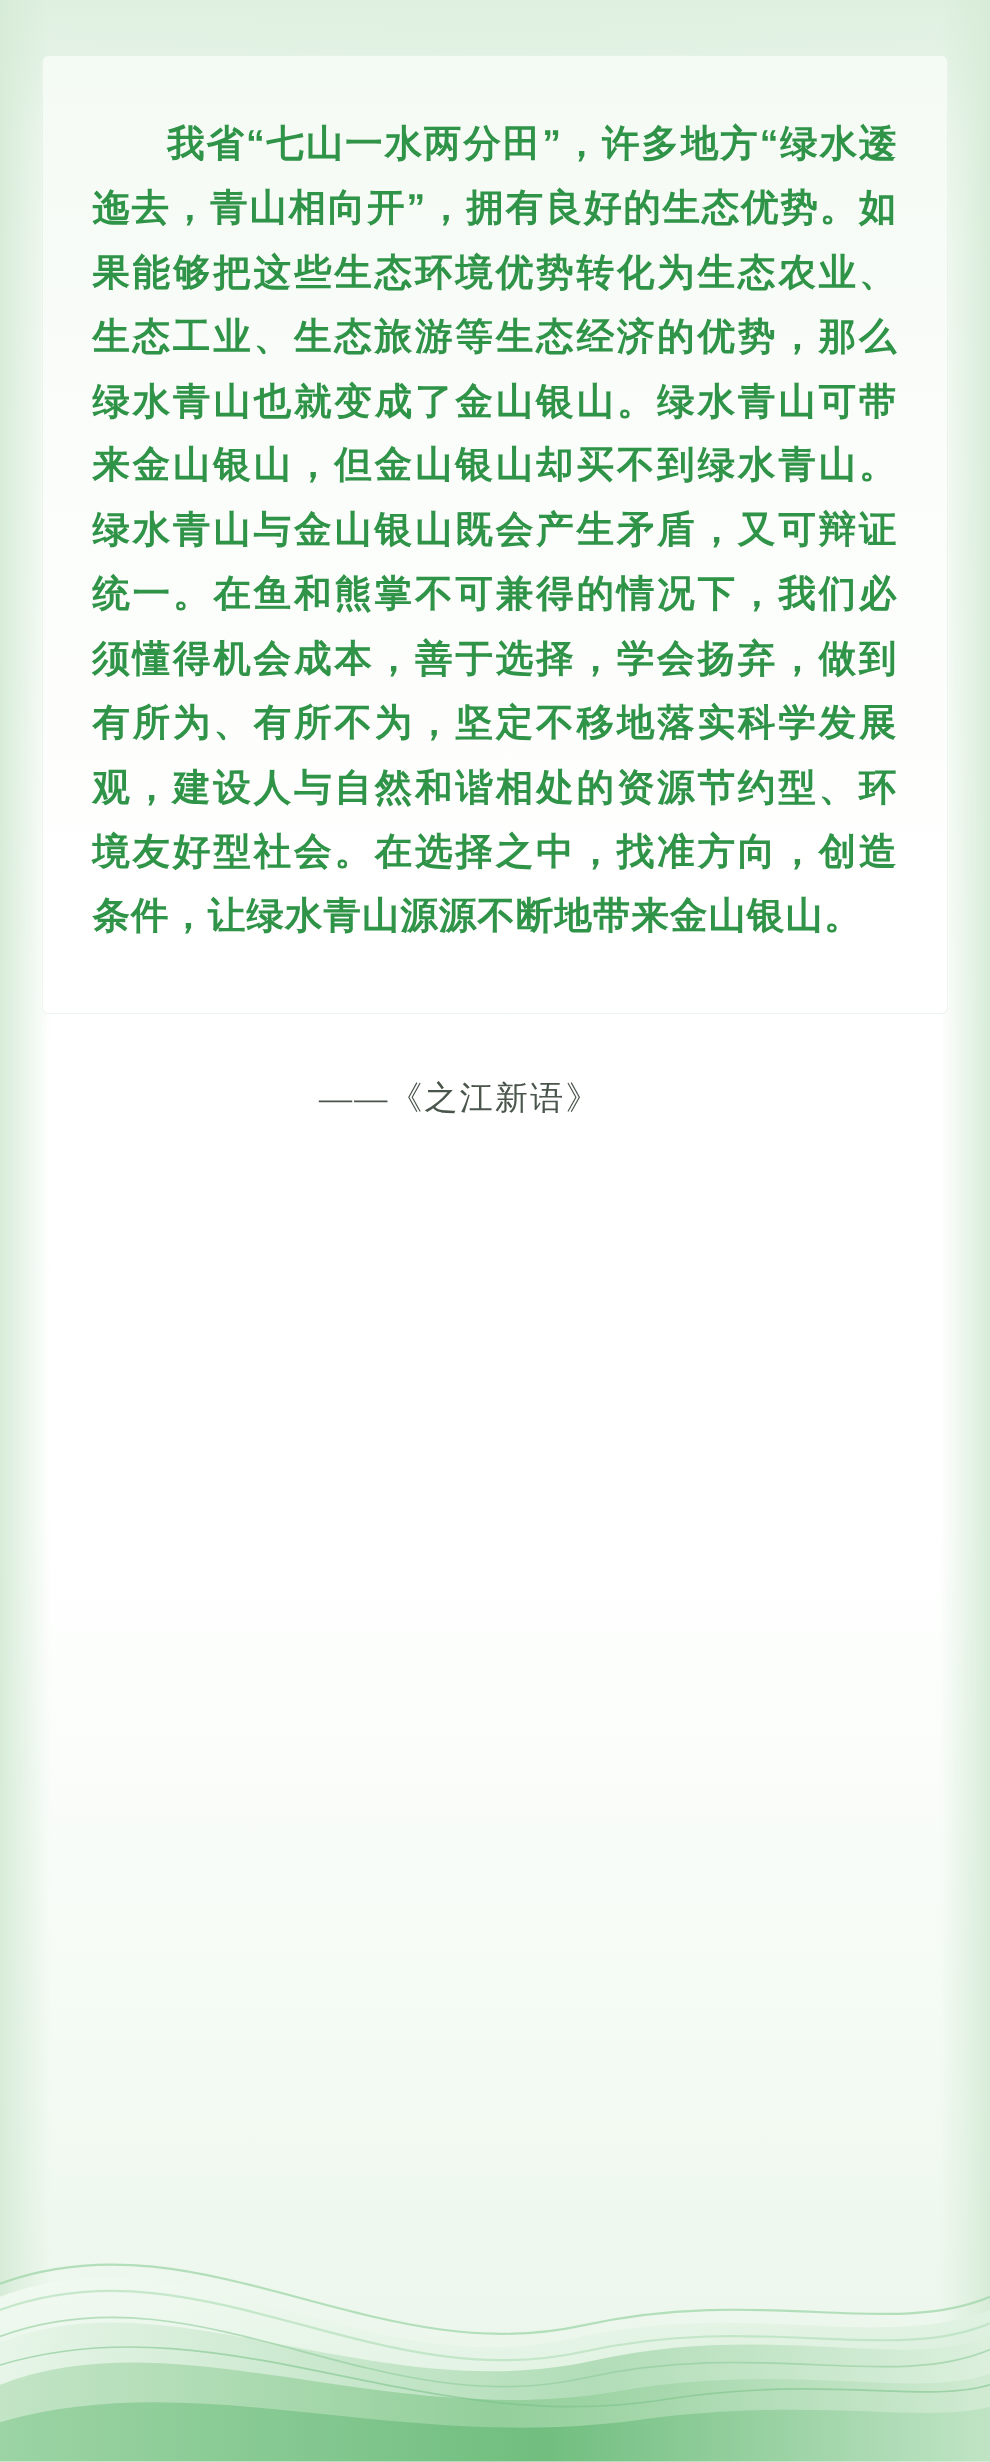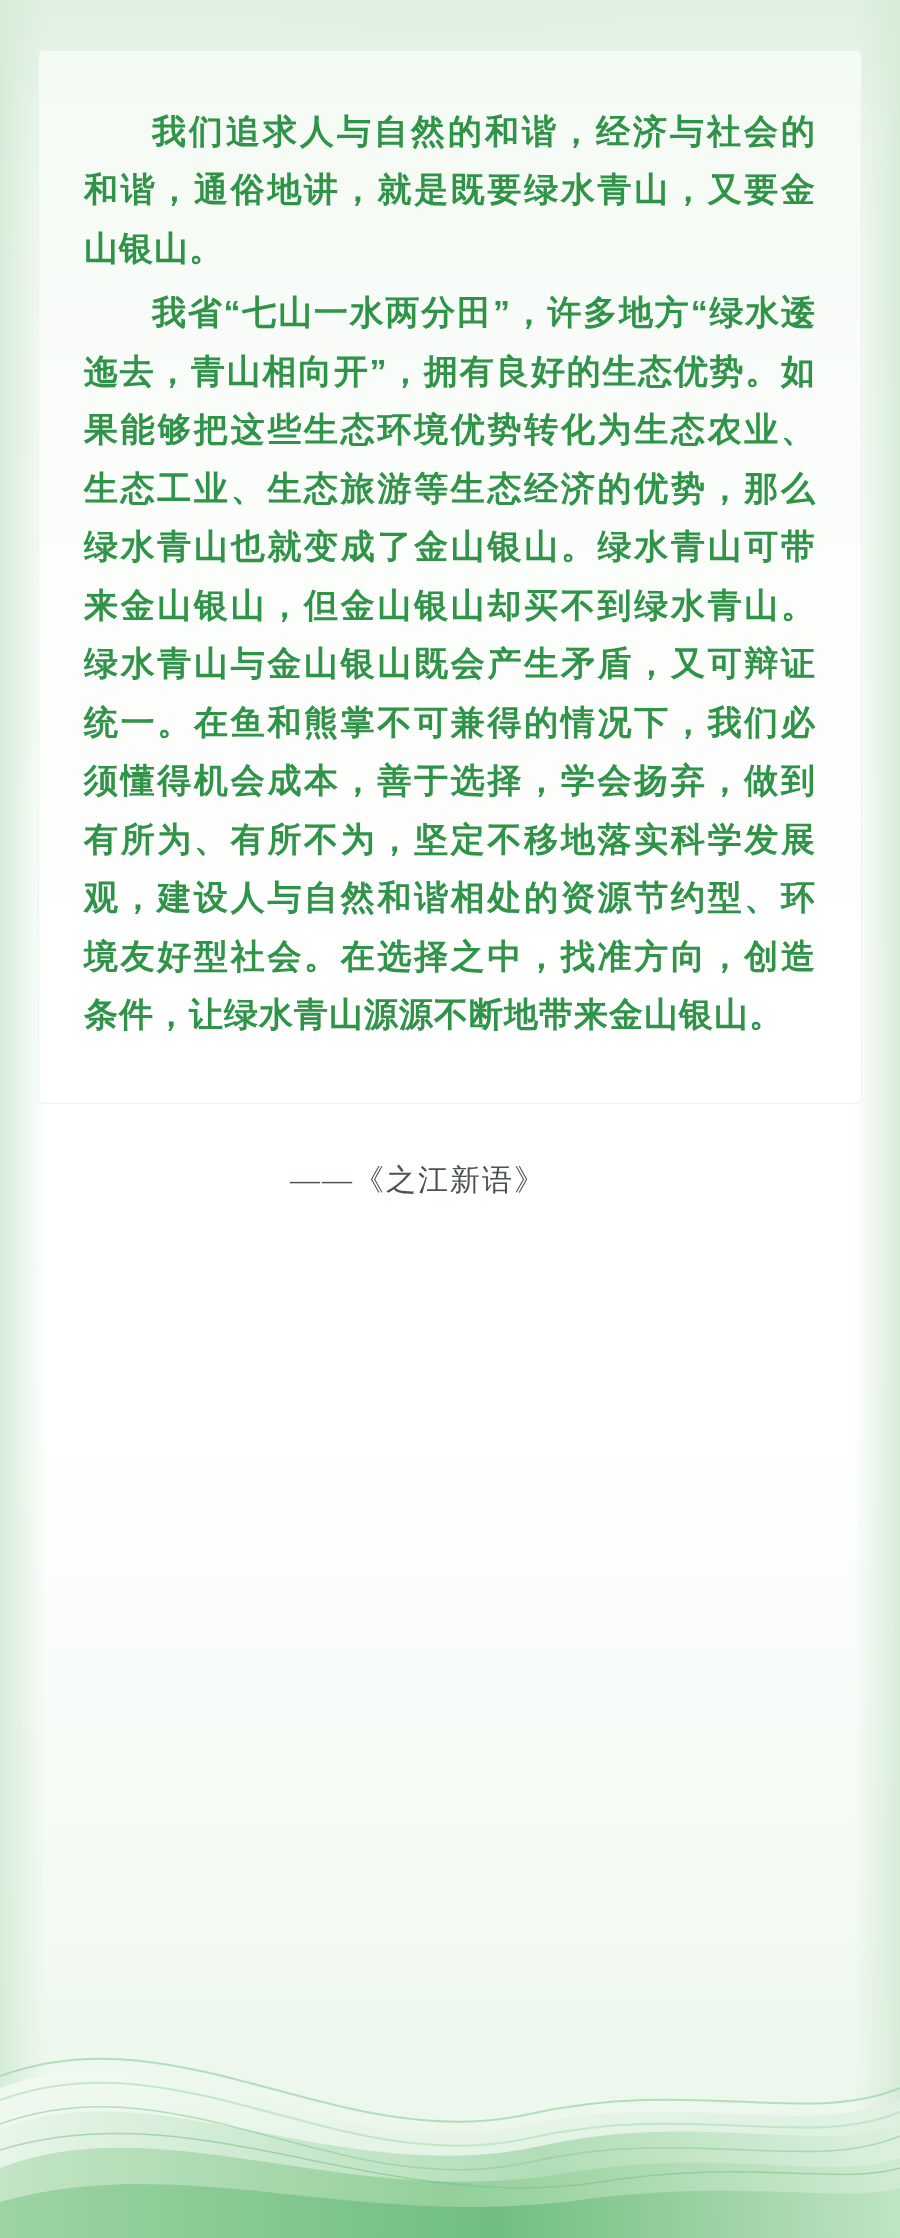--- a/index.html
+++ b/index.html
@@ -128,21 +128,20 @@
 <body>
 
 <div class="poster">
 
   <div class="edge-top"></div>
   <div class="edge-left"></div>
   <div class="edge-right"></div>
 
 
   <div class="card">
-    <p class="para">我们追求人与自然的和谐，经济与社会的和谐，通俗地讲，就是既要绿水青山，又要金山银山。</p>
     <p class="para">我省“七山一水两分田”，许多地方“绿水逶迤去，青山相向开”，拥有良好的生态优势。如果能够把这些生态环境优势转化为生态农业、生态工业、生态旅游等生态经济的优势，那么绿水青山也就变成了金山银山。绿水青山可带来金山银山，但金山银山却买不到绿水青山。绿水青山与金山银山既会产生矛盾，又可辩证统一。在鱼和熊掌不可兼得的情况下，我们必须懂得机会成本，善于选择，学会扬弃，做到有所为、有所不为，坚定不移地落实科学发展观，建设人与自然和谐相处的资源节约型、环境友好型社会。在选择之中，找准方向，创造条件，让绿水青山源源不断地带来金山银山。</p>
   </div>
 
   <div class="attribution">——《之江新语》</div>
 
   <svg class="waves" viewBox="0 0 900 400" preserveAspectRatio="none">
     <defs>
       <linearGradient id="g1" x1="0" y1="0" x2="1" y2="0">
         <stop offset="0%" stop-color="#bfe3c2"></stop>
         <stop offset="50%" stop-color="#8fcd97"></stop>

